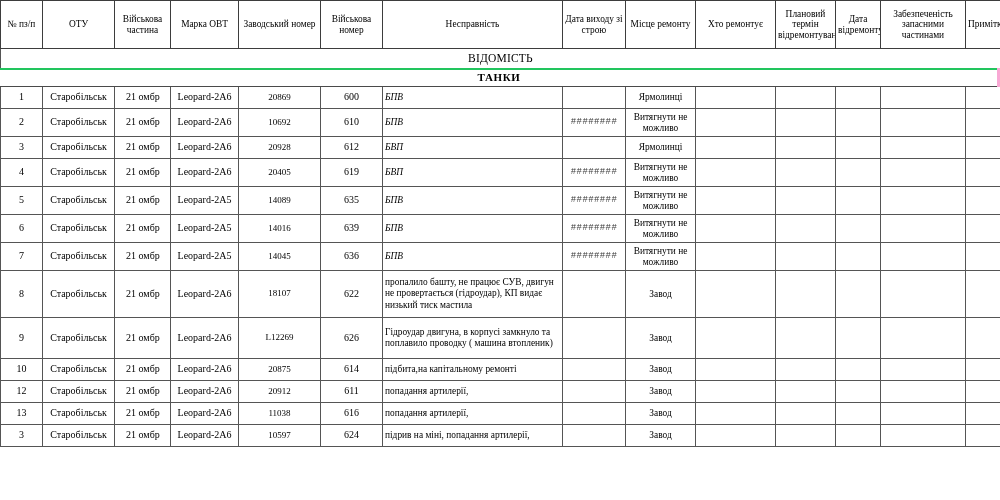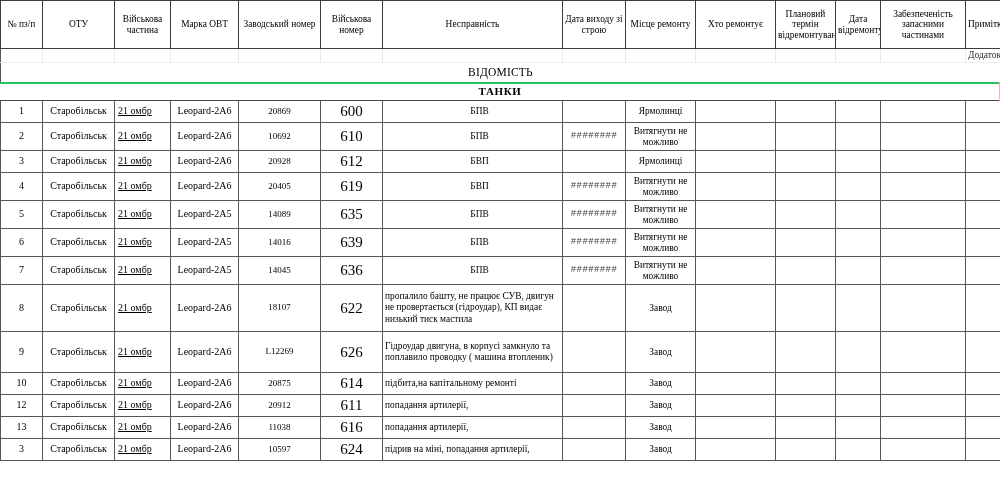--- a/index.html
+++ b/index.html
@@ -66,48 +66,48 @@
     font-size:9.4px;
     height:45px;
     line-height:1.12;
     padding:1px 2px;
     background:#ffffff;
   }
 
   
   .section td{
     border-left:1px solid #ffffff;
-    border-right:3px solid #f9a8d4;
+    border-right:7px solid #f9a8d4;
     border-bottom:1px solid #4a4a4a;
     text-align:center;
     font-weight:bold;
     font-size:11px;
     height:16px;
     letter-spacing:.6px;
   }
 
   
   tbody td{
     border:1px solid #555555;
     font-size:9.6px;
     height:21px;
     text-align:center;
   }
   td.num{font-size:10px;}
   td.otu{font-size:10px;text-align:center;}
-  td.unit{font-size:10px;text-align:left;padding-left:3px;text-decoration:underline;}
+  td.unit{font-size:10px;text-align:left;padding-left:11px;}
   td.mark{font-size:10px;}
   td.serial{font-size:9px;}
-  td.strnum{font-size:15px;}
+  td.strnum{font-size:10px;}
   td.fault{
     font-size:9.4px;
     text-align:left;
     line-height:1.22;
   }
-  td.fault.ctr{text-align:center;padding-left:16px;}
+  td.fault.ctr{text-align:left;padding-left:2px;font-style:italic;}
   td.date{
     font-size:9px;
     color:#3a3a3a;
     letter-spacing:.4px;
     font-family:"Liberation Mono", monospace;
   }
   td.place{font-size:9.4px;line-height:1.15;}
   td.blank{}
 
   tr.tall td{height:46px;}
@@ -130,36 +130,20 @@
       <col style="width:63px">
       <col style="width:70px">
       <col style="width:80px">
       <col style="width:60px">
       <col style="width:45px">
       <col style="width:85px">
       <col style="width:35px">
     </colgroup>
 
     <tbody>
-        <tr class="gridrow">
-      <td class="nb"></td>
-      <td class="nb"></td>
-      <td class="nb"></td>
-      <td class="nb"></td>
-      <td class="nb"></td>
-      <td class="nb"></td>
-      <td class="nb"></td>
-      <td class="nb"></td>
-      <td class="nb"></td>
-      <td class="nb"></td>
-      <td class="nb"></td>
-      <td class="nb"></td>
-      <td class="nb"></td>
-      <td class="dodatok">Додаток</td>
-    </tr>
 
     <tr class="titlerow">
       <td colspan="14">ВІДОМІСТЬ</td>
     </tr>
 
     </tbody>
       <thead>
       <tr>
         <th>№ пз/п</th>
         <th>ОТУ</th>

